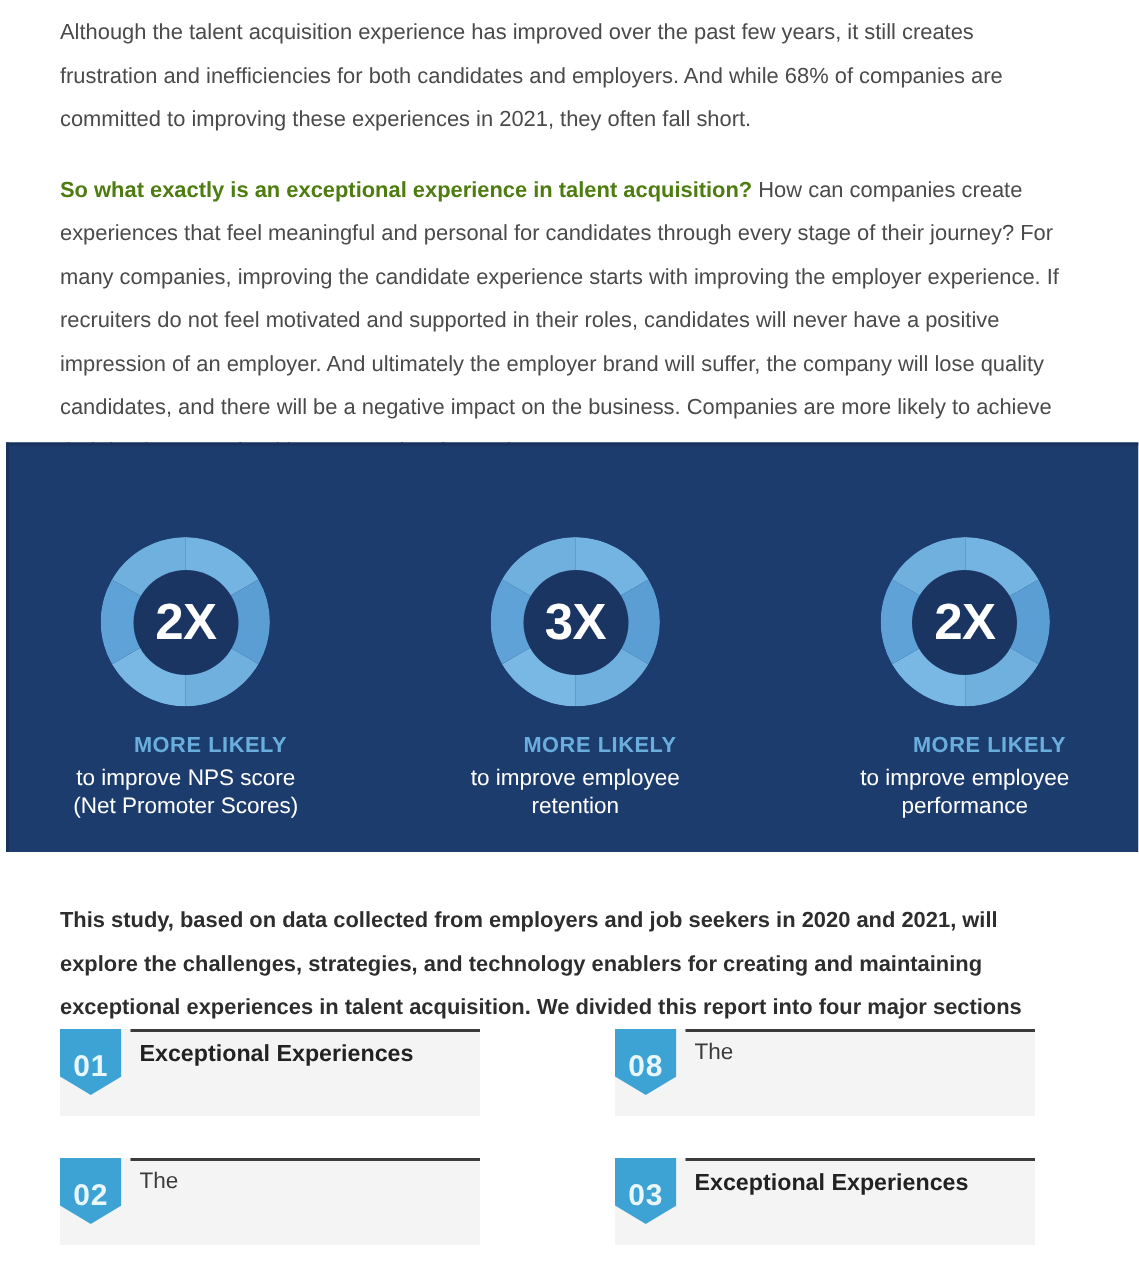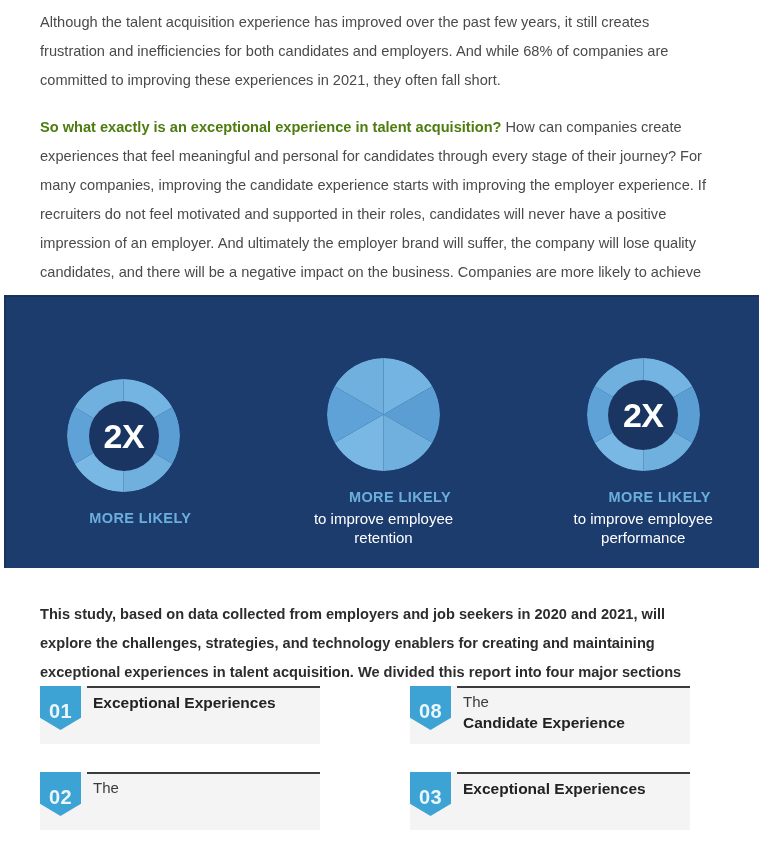--- a/index.html
+++ b/index.html
@@ -216,32 +216,36 @@
           <path d="M56.5 56.5 L105.4 84.75 A56.5 56.5 0 0 1 56.5 113 Z" fill="#6fb0df"></path>
           <path d="M56.5 56.5 L56.5 113 A56.5 56.5 0 0 1 7.6 84.75 Z" fill="#79b8e5"></path>
           <path d="M56.5 56.5 L7.6 84.75 A56.5 56.5 0 0 1 7.6 28.25 Z" fill="#5ea2d8"></path>
           <path d="M56.5 56.5 L7.6 28.25 A56.5 56.5 0 0 1 56.5 0 Z" fill="#6fb0df"></path>
         </svg>
         <div class="donut-hole">
           <span class="donut-value">2X</span>
         </div>
       </div>
       <div class="stat-more">MORE LIKELY</div>
+      <div class="stat-desc">to improve NPS score<br>(Net Promoter Scores)</div>
     </div>
 
     <div class="stat">
       <div class="donut">
         <svg width="113" height="113" viewBox="0 0 113 113">
           <path d="M56.5 56.5 L56.5 0 A56.5 56.5 0 0 1 105.4 28.25 Z" fill="#74b4e2"></path>
           <path d="M56.5 56.5 L105.4 28.25 A56.5 56.5 0 0 1 105.4 84.75 Z" fill="#5b9ed4"></path>
           <path d="M56.5 56.5 L105.4 84.75 A56.5 56.5 0 0 1 56.5 113 Z" fill="#6fb0df"></path>
           <path d="M56.5 56.5 L56.5 113 A56.5 56.5 0 0 1 7.6 84.75 Z" fill="#79b8e5"></path>
           <path d="M56.5 56.5 L7.6 84.75 A56.5 56.5 0 0 1 7.6 28.25 Z" fill="#5ea2d8"></path>
           <path d="M56.5 56.5 L7.6 28.25 A56.5 56.5 0 0 1 56.5 0 Z" fill="#6fb0df"></path>
         </svg>
+        <div class="donut-hole">
+          <span class="donut-value">3X</span>
+        </div>
       </div>
       <div class="stat-more">MORE LIKELY</div>
       <div class="stat-desc">to improve employee<br>retention</div>
     </div>
 
     <div class="stat">
       <div class="donut">
         <svg width="113" height="113" viewBox="0 0 113 113">
           <path d="M56.5 56.5 L56.5 0 A56.5 56.5 0 0 1 105.4 28.25 Z" fill="#74b4e2"></path>
           <path d="M56.5 56.5 L105.4 28.25 A56.5 56.5 0 0 1 105.4 84.75 Z" fill="#5b9ed4"></path>
@@ -275,21 +279,20 @@
     </div>
   </div>
 
   <div class="card">
     <div class="card-rule"></div>
     <div class="ribbon">
       <span class="ribbon-num">08</span>
     </div>
     <div class="card-text">
       <div class="card-line1">The</div>
-      <div class="card-line2">Candidate Experience</div>
     </div>
   </div>
 
   <div class="card">
     <div class="card-rule"></div>
     <div class="ribbon">
       <span class="ribbon-num">02</span>
     </div>
     <div class="card-text">
       <div class="card-line1">The</div>

